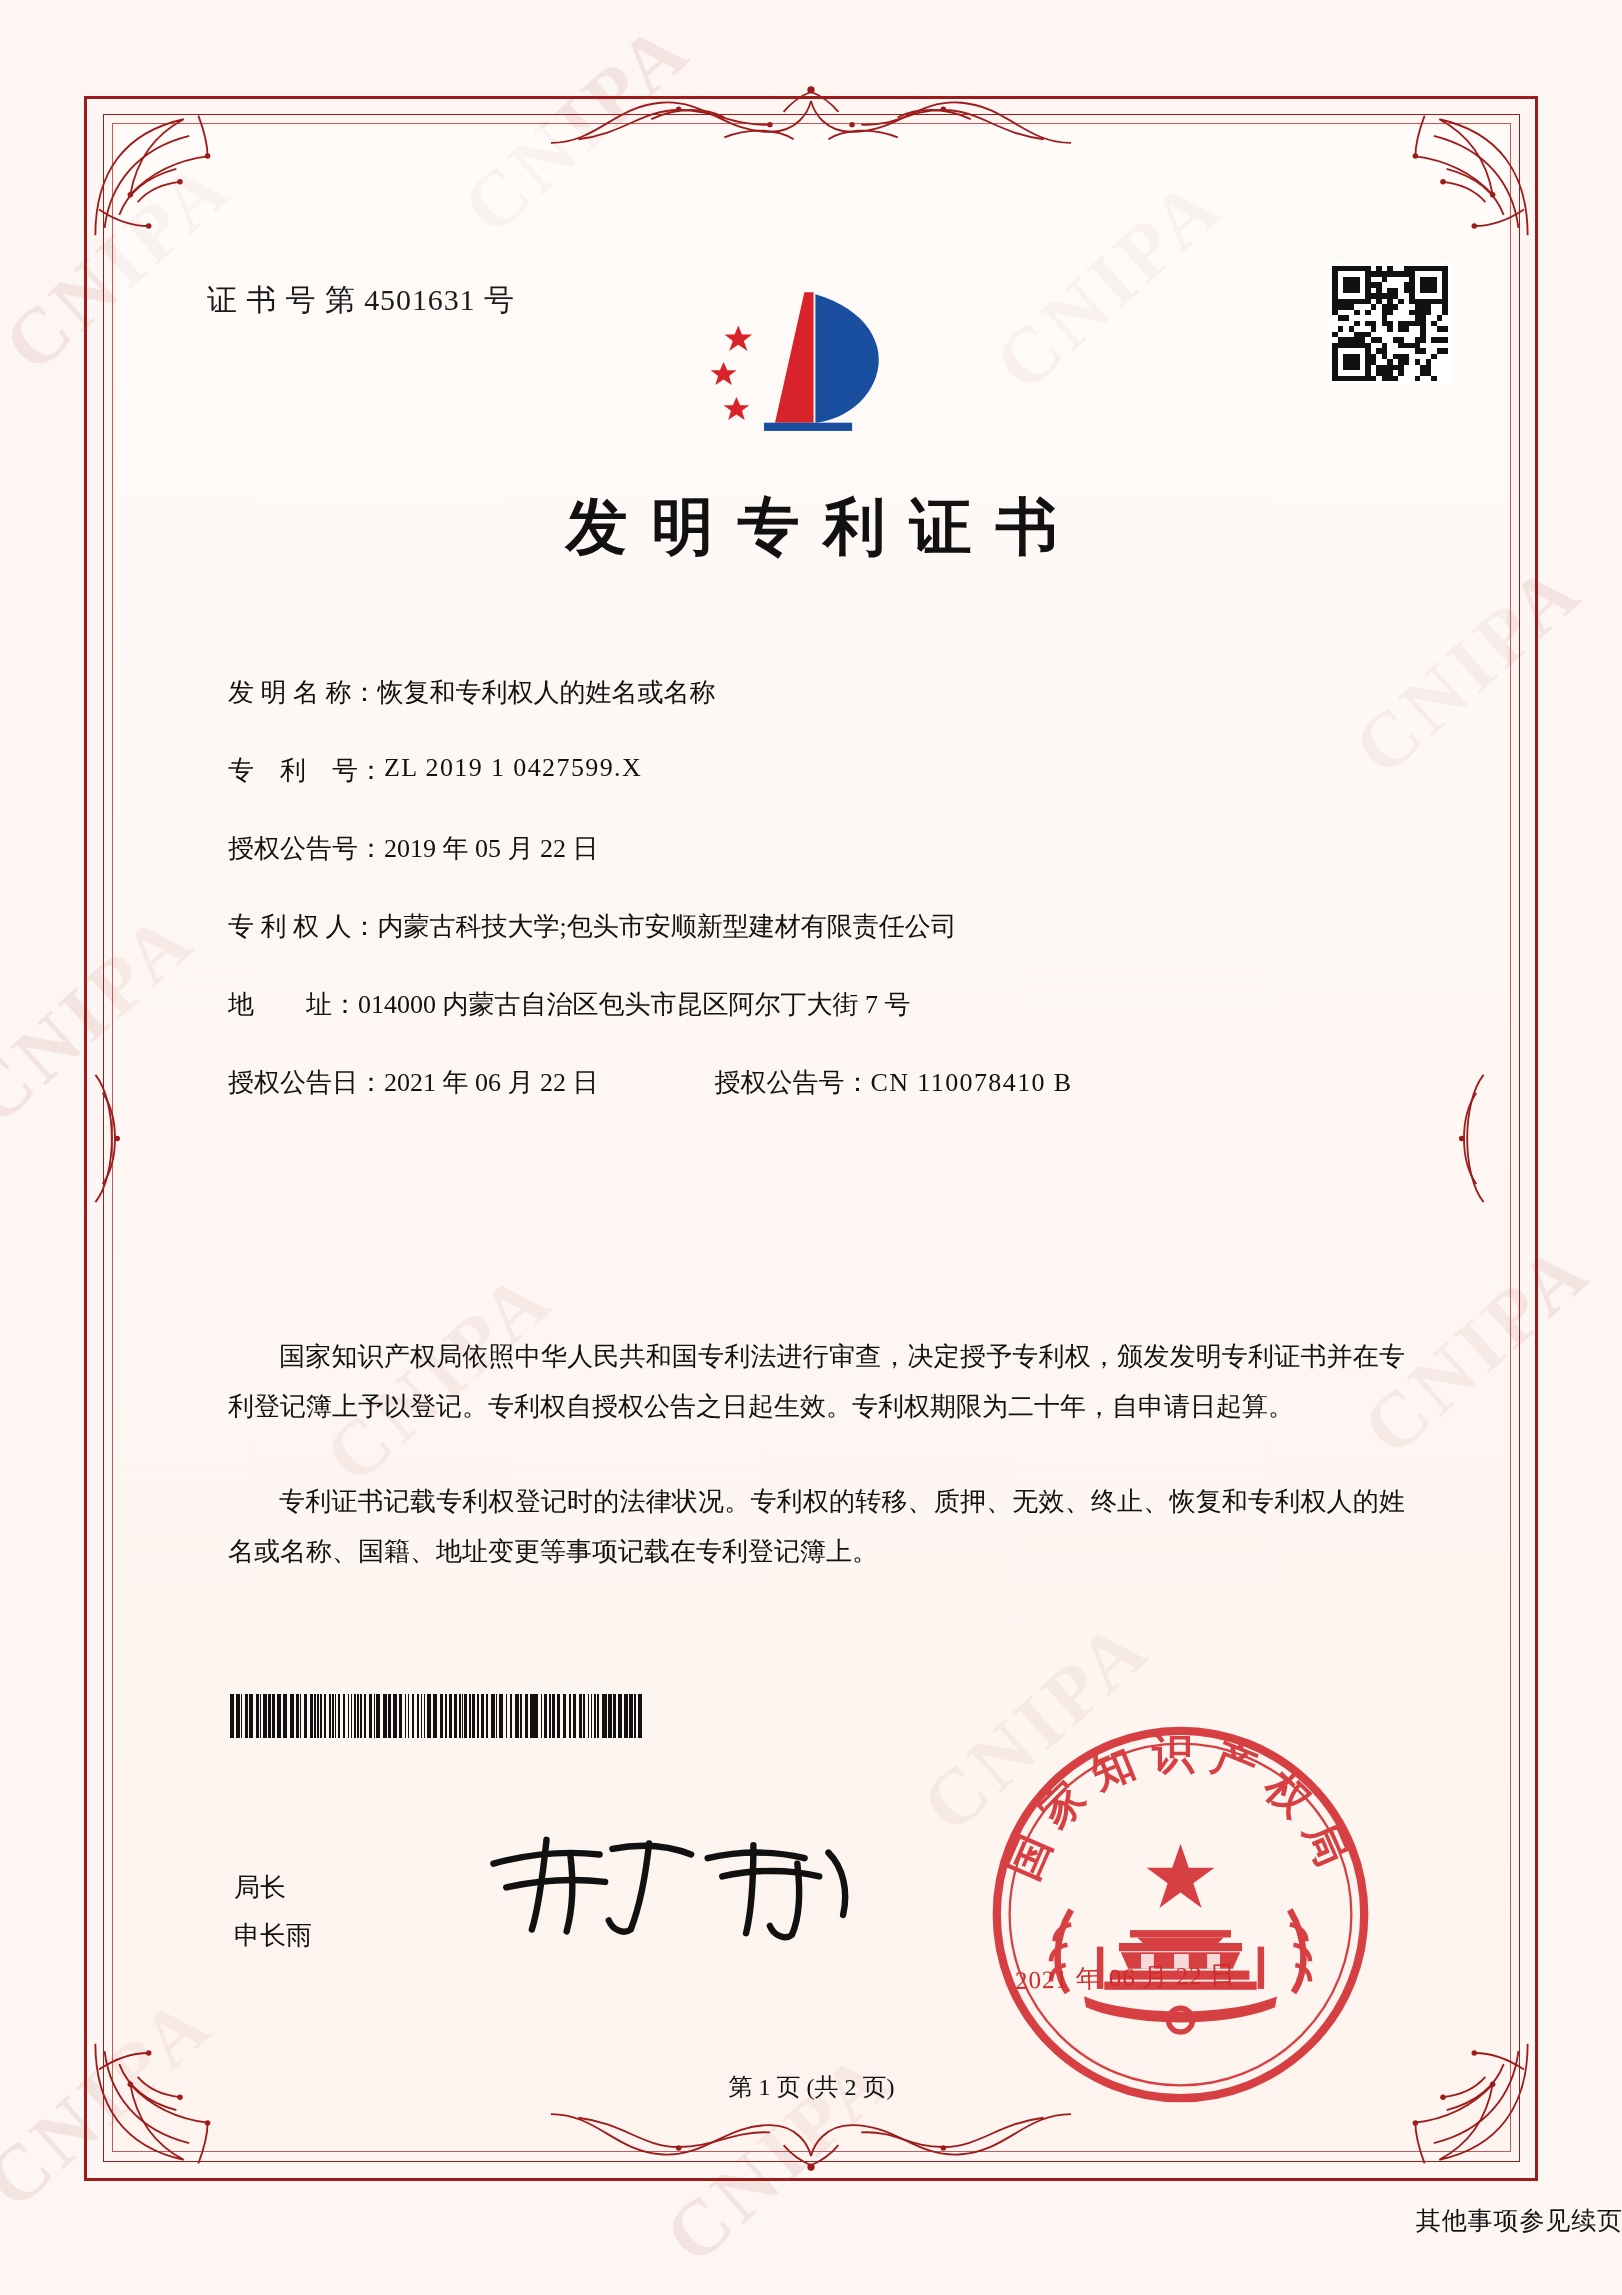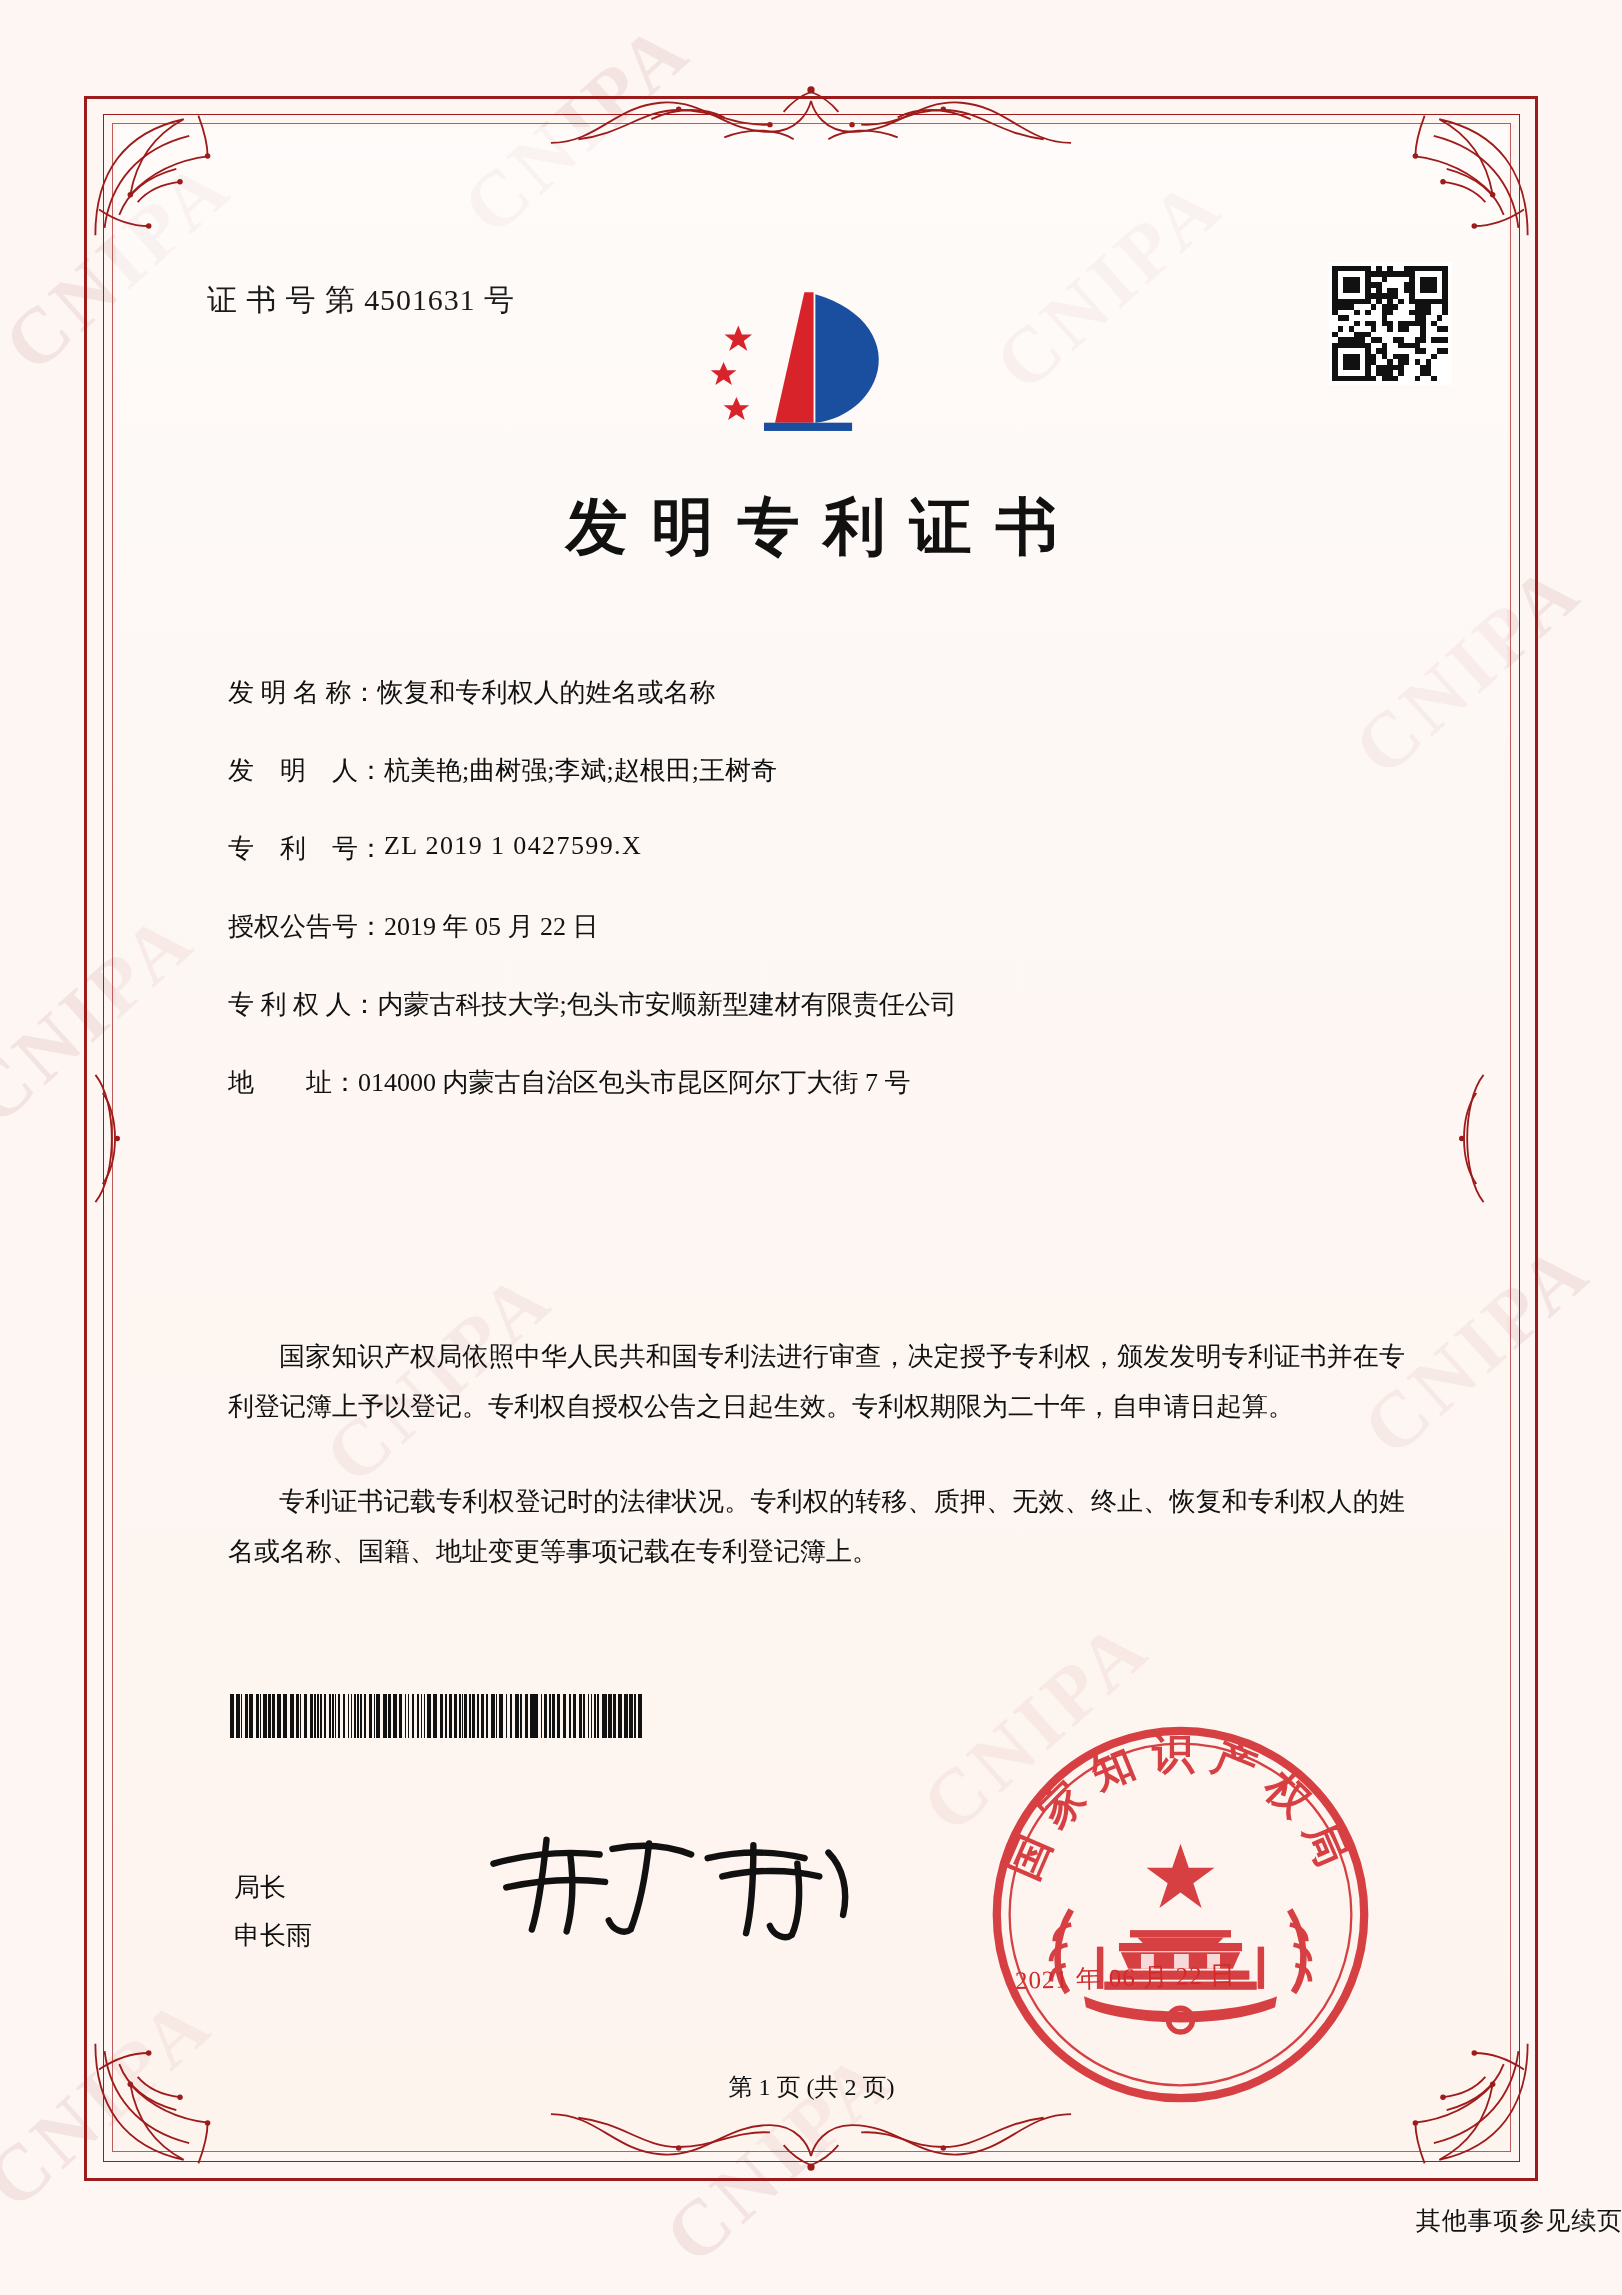--- a/index.html
+++ b/index.html
@@ -795,40 +795,44 @@
       </g>
     </svg>
   </div>
 
   <div class="title">发明专利证书</div>
 
   <div class="fields">
     <div class="row">
       <span class="lab">发 明 名 称：</span>
       <span class="val">恢复和专利权人的姓名或名称</span>
-    </div>
-    <div class="row">
-      <span class="lab">发    明    人：</span>
-      <span class="val">杭美艳;曲树强;李斌;赵根田;王树奇</span>
     </div>
     <div class="row">
       <span class="lab">专    利    号：</span>
       <span class="val mono">ZL 2019 1 0427599.X</span>
     </div>
     <div class="row">
       <span class="lab">授权公告号：</span>
       <span class="val">2019 年 05 月 22 日</span>
     </div>
     <div class="row">
       <span class="lab">专 利 权 人：</span>
       <span class="val">内蒙古科技大学;包头市安顺新型建材有限责任公司</span>
     </div>
     <div class="row">
       <span class="lab">地        址：</span>
       <span class="val">014000 内蒙古自治区包头市昆区阿尔丁大街 7 号</span>
+    </div>
+    <div class="row-two">
+      <span class="seg1">
+        <span class="lab">授权公告日：</span><span class="val">2021 年 06 月 22 日</span>
+      </span>
+      <span class="seg2">
+        <span class="lab">授权公告号：</span><span class="val mono">CN 110078410 B</span>
+      </span>
     </div>
   </div>
 
   <div class="para p2">
     <p>专利证书记载专利权登记时的法律状况。专利权的转移、质押、无效、终止、恢复和专利权人的姓名或名称、国籍、地址变更等事项记载在专利登记簿上。</p>
   </div>
   <div class="para p1">
     <p>国家知识产权局依照中华人民共和国专利法进行审查，决定授予专利权，颁发发明专利证书并在专利登记簿上予以登记。专利权自授权公告之日起生效。专利权期限为二十年，自申请日起算。</p>
   </div>
 

